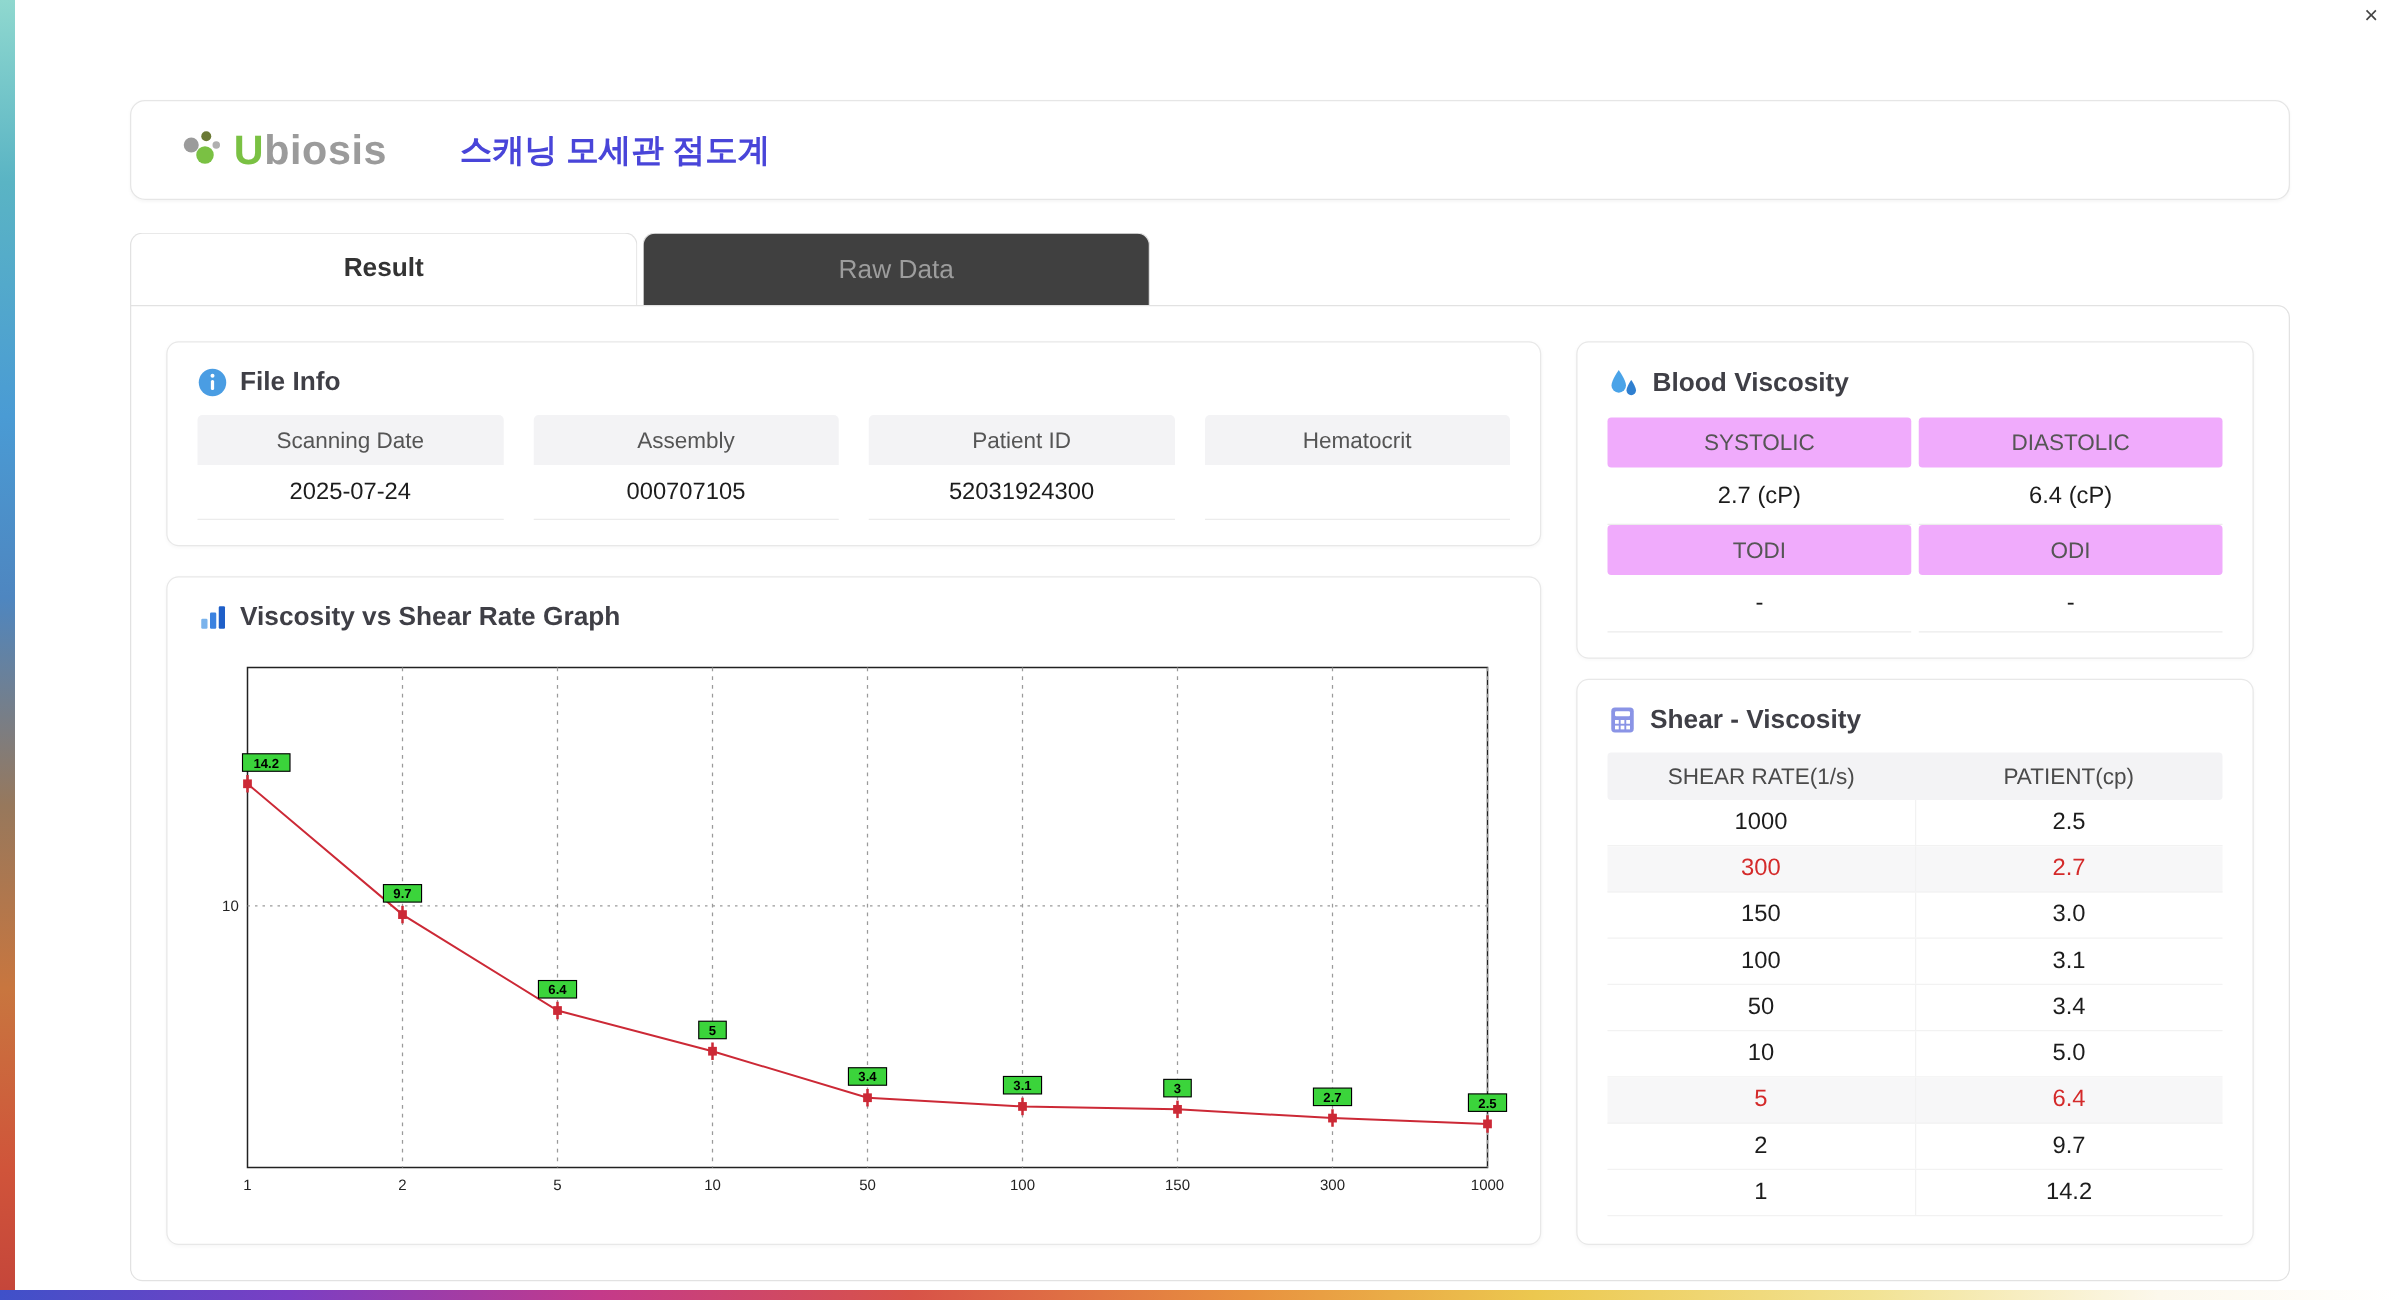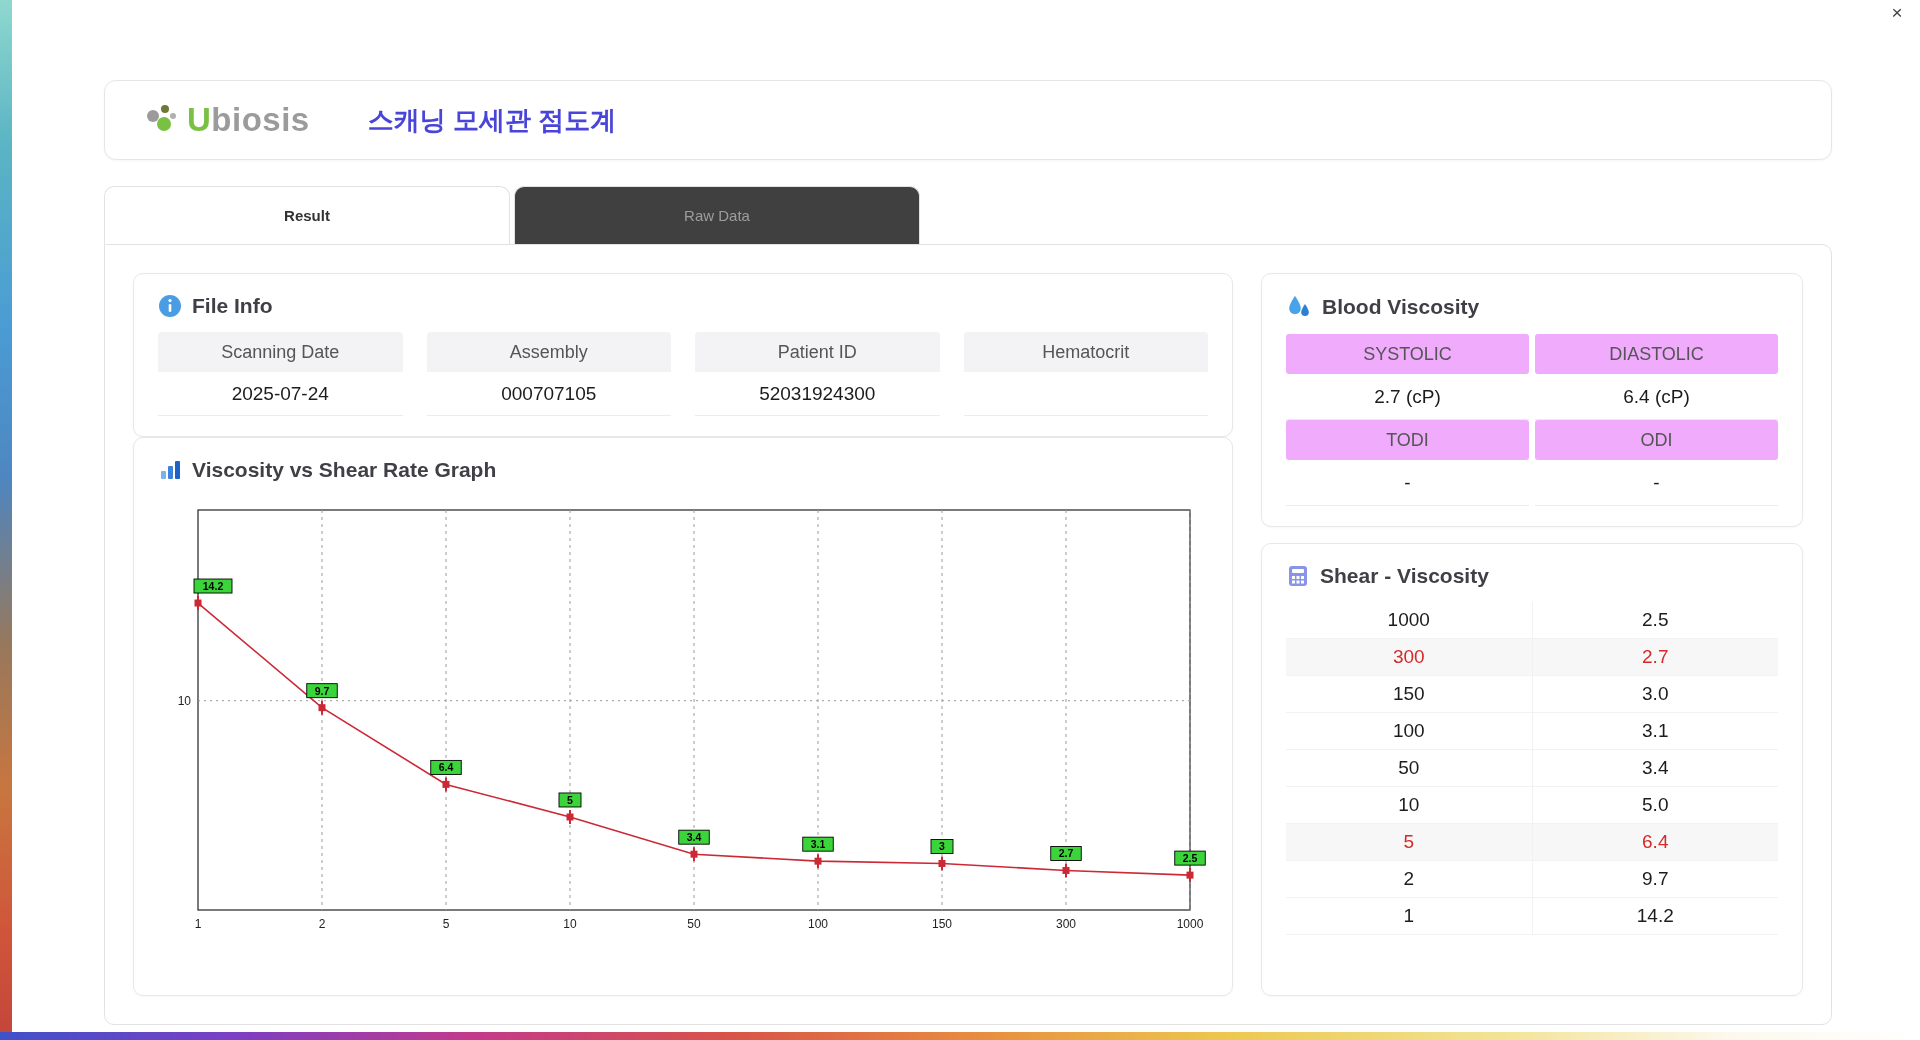--- a/index.html
+++ b/index.html
@@ -37,31 +37,31 @@
   .logo-text { font-size:33px; font-weight:bold; letter-spacing:0.5px; }
   .logo-u { color:#7ac143; }
   .logo-rest { color:#9b9b9b; }
   .app-title { margin-left:58px; font-size:26px; font-weight:bold; color:#4945d9; }
 
   
   .tabs { display:flex; gap:4px; margin-top:26px; position:relative; z-index:2; }
   .tab {
     width:406px; height:58px; display:flex; align-items:center; justify-content:center;
     border:1px solid #e2e2e2; border-bottom:none; border-radius:10px 10px 0 0;
-    font-size:15px; cursor:pointer;
+    font-size:21px; cursor:pointer;
   }
   .tab-active { background:#fff; color:#333; font-weight:bold; margin-bottom:-1px; padding-bottom:1px; }
   .tab-inactive { background:#404040; color:#9d9d9d; font-weight:500; }
 
   
   .panel {
     border:1px solid #e2e2e2; border-radius:0 10px 10px 10px; background:#fff;
     height:781px; display:flex; gap:28px; padding:28px; position:relative; z-index:1;
   }
-  .col-left { width:1100px; display:flex; flex-direction:column; }
+  .col-left { width:1100px; display:flex; flex-direction:column; gap:24px; }
   .col-right { flex:1; display:flex; flex-direction:column; gap:16px; }
 
   .card {
     border:1px solid #e8e8e8; border-radius:10px; background:#fff;
     padding:20px 24px; box-shadow:0 1px 3px rgba(0,0,0,0.03);
   }
   .card-head { display:flex; align-items:center; gap:10px; margin-bottom:14px; }
   .card-title { font-size:21px; font-weight:bold; color:#3f3f46; }
 
   
@@ -277,20 +277,24 @@
               <rect x="6" y="12" width="3" height="3" fill="#ffffff"></rect>
               <rect x="10.5" y="12" width="3" height="3" fill="#ffffff"></rect>
               <rect x="15" y="12" width="3" height="3" fill="#ffffff"></rect>
               <rect x="6" y="16.5" width="3" height="3" fill="#ffffff"></rect>
               <rect x="10.5" y="16.5" width="3" height="3" fill="#ffffff"></rect>
               <rect x="15" y="16.5" width="3" height="3" fill="#ffffff"></rect>
             </svg>
             <div class="card-title">Shear - Viscosity</div>
           </div>
           <div class="shear-table">
+            <div class="thead">
+              <div class="thcell">SHEAR RATE(1/s)</div>
+              <div class="thcell">PATIENT(cp)</div>
+            </div>
             <div id="shear-table-body">
                 <div class="trow">
                   <div class="tcell">1000</div>
                   <div class="tcell tcell-right">2.5</div>
                 </div>
                 <div class="trow highlight">
                   <div class="tcell">300</div>
                   <div class="tcell tcell-right">2.7</div>
                 </div>
                 <div class="trow">

